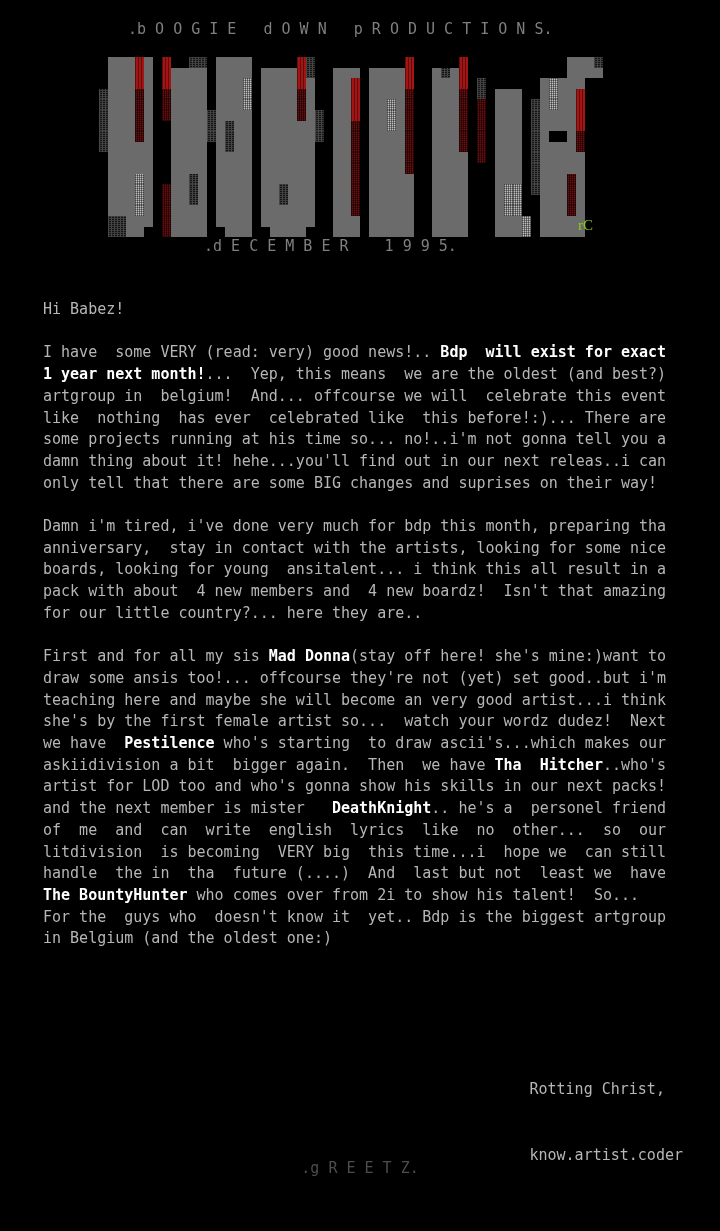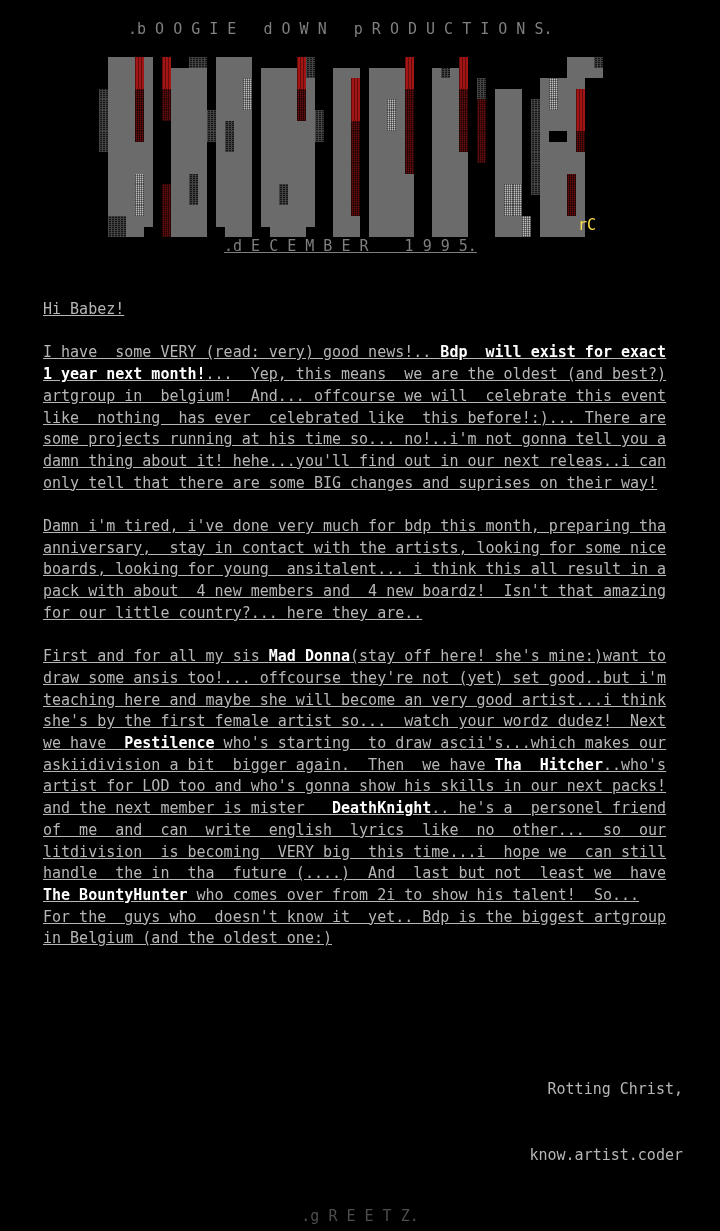--- a/index.html
+++ b/index.html
@@ -9,25 +9,25 @@
     position:relative;
     overflow:hidden;
     font-family:"DejaVu Sans Mono", monospace;
     font-size:15px;
     line-height:21.7px;
     color:#b6b6b6;
   }
   .abs { position:absolute; white-space:pre; }
   .dim   { color:#7f7f7f;text-align:center; }
   .dimmer{ color:#4d4d4d; }
-  .rc    { color:#fde047; }
+  .rc    { color:#84cc16;font-family:Liberation Serif, serif; }
   .bold  { color:#ffffff; font-weight:bold; }
   .line  { white-space:pre; }
-  .para  { margin-bottom:21.7px;text-decoration:underline; }
-  .right { text-align:right; }
+  .para  { margin-bottom:21.7px; }
+  .right { text-align:left; }
   .center{ width:720px; text-align:center; left:0; }
 
   
   #logo {
     position:absolute; left:99px; top:57px;
     display:grid;
     grid-template-columns:repeat(56, 9px);
     grid-auto-rows:10.6px;
   }
   .lc    { width:9px; height:10.6px; }
@@ -1004,27 +1004,27 @@
     <div class="lc lc-G"></div>
     <div class="lc lc-G"></div>
     <div class="lc lc-G"></div>
     <div class="lc lc-G"></div>
     <div class="lc lc-x"></div>
     <div class="lc lc-x"></div>
   </div>
 
 <div class="abs rc" style="left:578px; top:215px;">rC</div>
 
-<div class="abs dim" style="left:224px; top:236px;text-decoration:underline;">.d E C E M B E R    1 9 9 5.</div>
+<div class="abs dim" style="left:204px; top:236px;">.d E C E M B E R    1 9 9 5.</div>
 
 <div class="abs" style="left:43px; top:299px;"><div class="para"><div class="line"><span>Hi Babez!</span></div></div><div class="para"><div class="line"><span>I have  some VERY (read: very) good news!.. </span><span class="bold">Bdp  will exist for exact</span></div><div class="line"><span class="bold">1 year next month!</span><span>...  Yep, this means  we are the oldest (and best?)</span></div><div class="line"><span>artgroup in  belgium!  And... offcourse we will  celebrate this event</span></div><div class="line"><span>like  nothing  has ever  celebrated like  this before!:)... There are</span></div><div class="line"><span>some projects running at his time so... no!..i'm not gonna tell you a</span></div><div class="line"><span>damn thing about it! hehe...you'll find out in our next releas..i can</span></div><div class="line"><span>only tell that there are some BIG changes and suprises on their way!</span></div></div><div class="para"><div class="line"><span>Damn i'm tired, i've done very much for bdp this month, preparing tha</span></div><div class="line"><span>anniversary,  stay in contact with the artists, looking for some nice</span></div><div class="line"><span>boards, looking for young  ansitalent... i think this all result in a</span></div><div class="line"><span>pack with about  4 new members and  4 new boardz!  Isn't that amazing</span></div><div class="line"><span>for our little country?... here they are..</span></div></div><div class="para"><div class="line"><span>First and for all my sis </span><span class="bold">Mad Donna</span><span>(stay off here! she's mine:)want to</span></div><div class="line"><span>draw some ansis too!... offcourse they're not (yet) set good..but i'm</span></div><div class="line"><span>teaching here and maybe she will become an very good artist...i think</span></div><div class="line"><span>she's by the first female artist so...  watch your wordz dudez!  Next</span></div><div class="line"><span>we have  </span><span class="bold">Pestilence</span><span> who's starting  to draw ascii's...which makes our</span></div><div class="line"><span>askiidivision a bit  bigger again.  Then  we have </span><span class="bold">Tha  Hitcher</span><span>..who's</span></div><div class="line"><span>artist for LOD too and who's gonna show his skills in our next packs!</span></div><div class="line"><span>and the next member is mister   </span><span class="bold">DeathKnight</span><span>.. he's a  personel friend</span></div><div class="line"><span>of  me  and  can  write  english  lyrics  like  no  other...  so  our</span></div><div class="line"><span>litdivision  is becoming  VERY big  this time...i  hope we  can still</span></div><div class="line"><span>handle  the in  tha  future (....)  And  last but not  least we  have</span></div><div class="line"><span class="bold">The BountyHunter</span><span> who comes over from 2i to show his talent!  So...</span></div><div class="line"><span>For the  guys who  doesn't know it  yet.. Bdp is the biggest artgroup</span></div><div class="line"><span>in Belgium (and the oldest one:)</span></div></div></div>
 
 <div class="abs right" style="right:37px; top:1036px;">
   <div class="line">Rotting Christ,</div>
   <div class="line">know.artist.coder</div>
 </div>
 
-<div class="abs center dimmer" style="top:1206px;">.g R E E T Z.</div>
+<div class="abs center dimmer" style="top:1158px;">.g R E E T Z.</div>
 
 <div class="abs center" style="top:1191px;">
   
   
 </div>
 
 </body></html>

